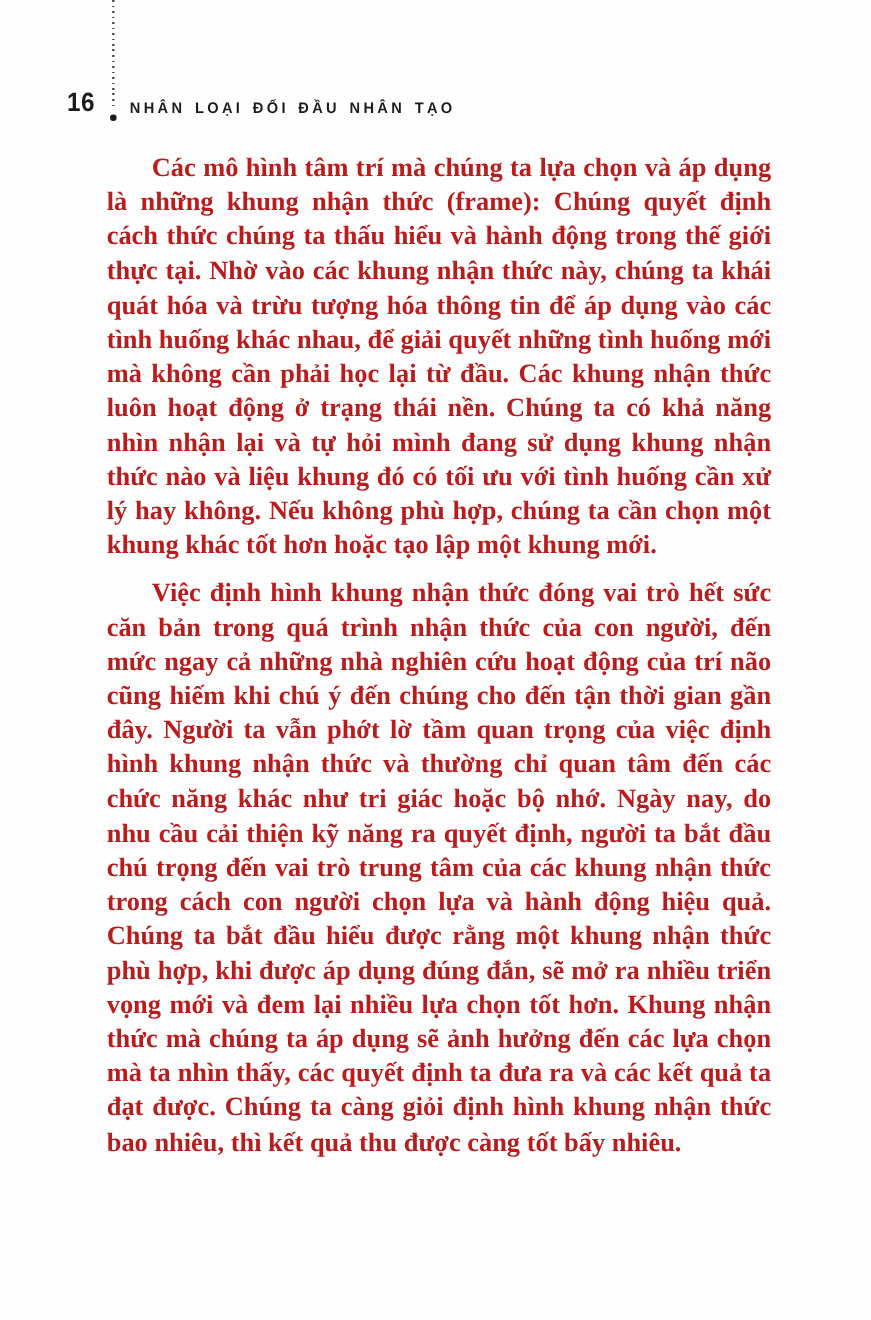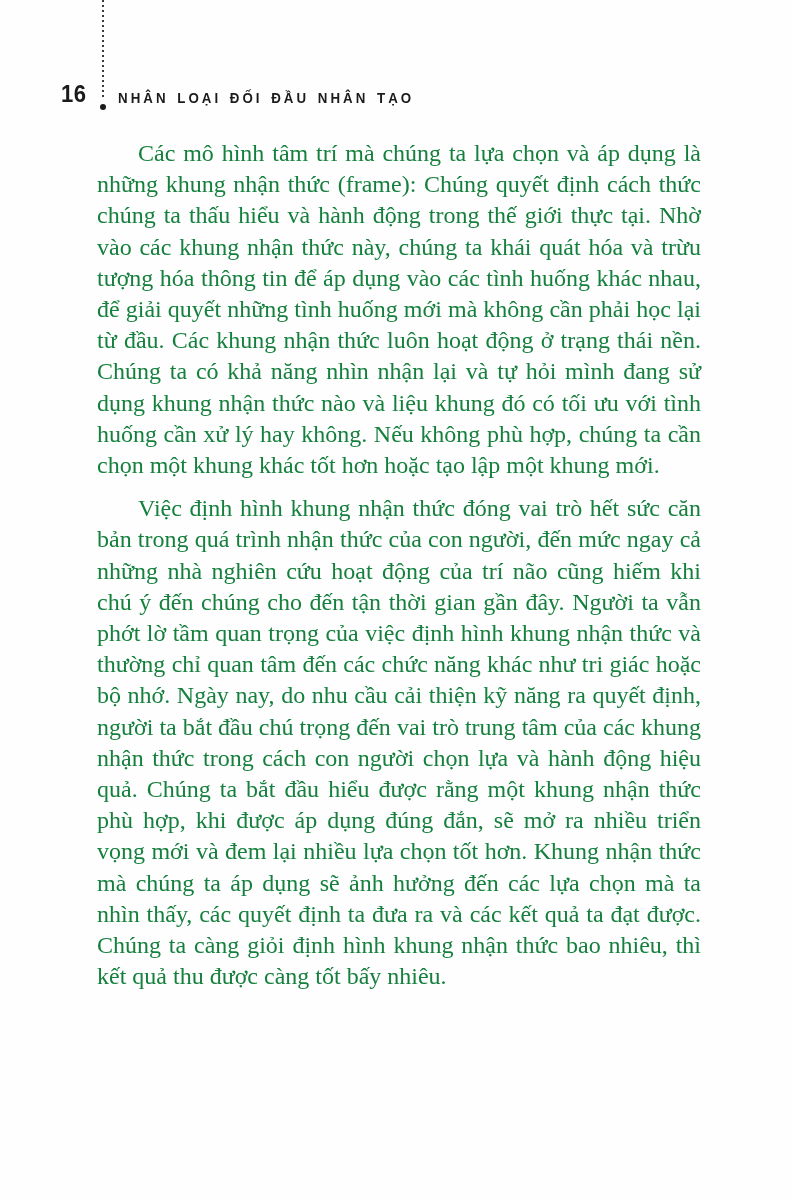--- a/index.html
+++ b/index.html
@@ -65,21 +65,22 @@
     transform-origin: left top;
     white-space: nowrap;
   }
 
   
   .text-block {
     position: absolute;
     left: 97px;
     top: 138px;
     width: 604px;
-    color: #15803d;
+    color: #b91c1c;
+    font-weight: bold;
   }
   .text-block p {
     margin: 0 0 12px 0;
     font-size: 24px;
     line-height: 31.2px;
     text-align: justify;
     text-indent: 41px;
     text-justify: inter-word;
   }
 </style>

